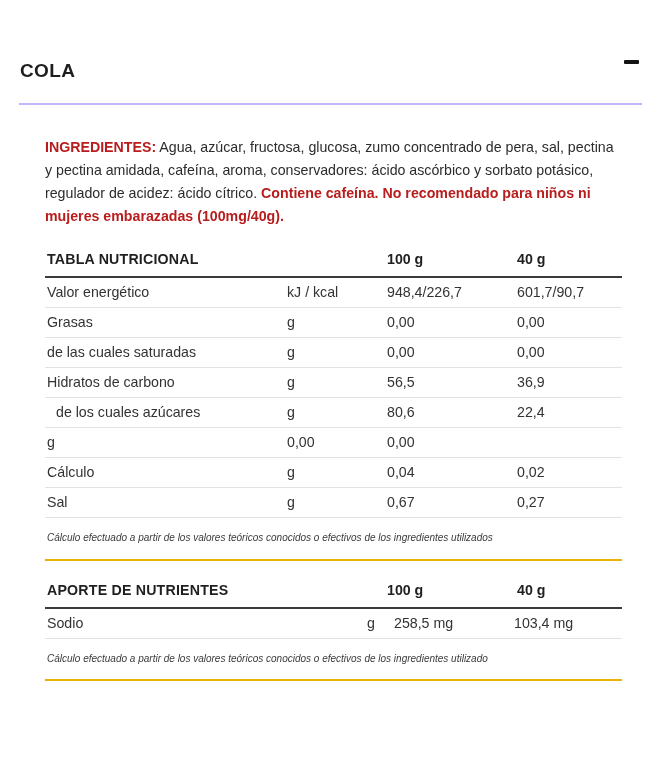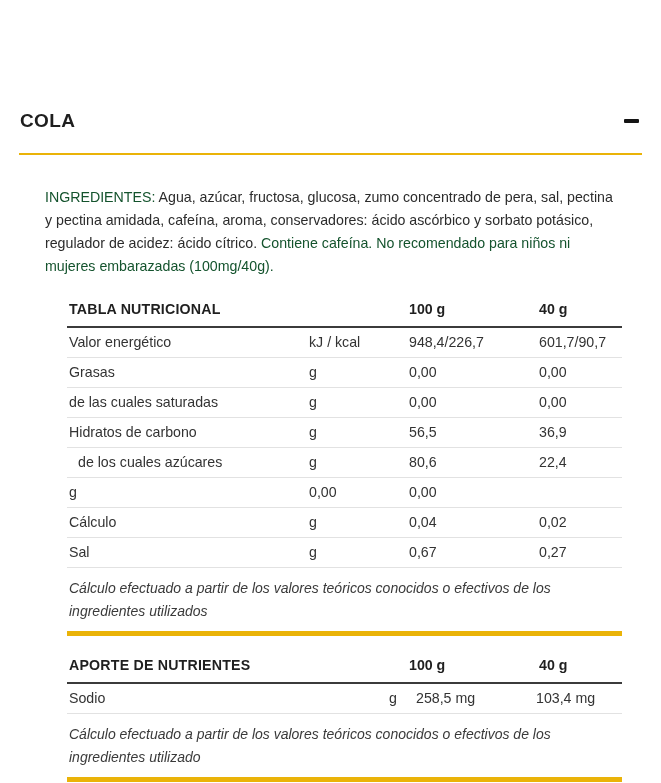--- a/index.html
+++ b/index.html
@@ -5,26 +5,26 @@
   * { margin: 0; padding: 0; box-sizing: border-box; }
   html, body { width: 661px; height: 783px; background: #ffffff; }
   body {
     font-family: "Liberation Sans", sans-serif;
     color: #2d2d2d;
     -webkit-font-smoothing: antialiased;
   }
 
   
   .accordion-header {
-    margin: 110px 19px 0 19px;
+    margin: 60px 19px 0 19px;
     padding: 0 3px 21px 1px;
-    border-bottom: 2px solid #eab308;
+    border-bottom: 2px solid #c4b5fd;
     display: flex;
     justify-content: space-between;
-    align-items: center;
+    align-items: flex-start;
     cursor: pointer;
   }
   .accordion-title {
     font-size: 19px;
     font-weight: bold;
     letter-spacing: 0.4px;
     color: #1e1e1e;
   }
   .minus-icon {
     display: inline-block;
@@ -37,24 +37,24 @@
   
   .panel-content { margin: 0 39px 0 45px; }
 
   .ingredients {
     margin-top: 31px;
     font-size: 14.2px;
     line-height: 23px;
     color: #2c2c2c;
     max-width: 577px;
   }
-  .ingredients .b { font-weight: normal; color: #14532d; }
+  .ingredients .b { font-weight: bold; color: #b91c1c; }
 
   
-  .table-section { margin-top: 17px; margin-left: 22px; }
+  .table-section { margin-top: 17px; }
   .t-header {
     display: grid;
     grid-template-columns: 240px 100px 130px 1fr;
     align-items: end;
     padding: 6px 0 9px 2px;
     border-bottom: 2px solid #3b3b3b;
     font-weight: bold;
     font-size: 14.2px;
     color: #1f1f1f;
   }
@@ -69,23 +69,23 @@
     line-height: 15px;
     color: #333333;
   }
   .t-row .label.indent { padding-left: 9px; }
 
   
   .t-row.nutrient-row { grid-template-columns: 320px 27px 120px 1fr; }
 
   .table-note {
     padding: 9px 0 9px 2px;
-    border-bottom: 5px solid #eab308;
+    border-bottom: 2px solid #eab308;
     font-style: italic;
-    font-size: 14px;
+    font-size: 10px;
     line-height: 22.5px;
     color: #3a3a3a;
   }
   .table-note .note-text { display: block; max-width: 548px; }
 
   .section-gap { margin-top: 15px; }
 </style>
 </head>
 <body>
 

